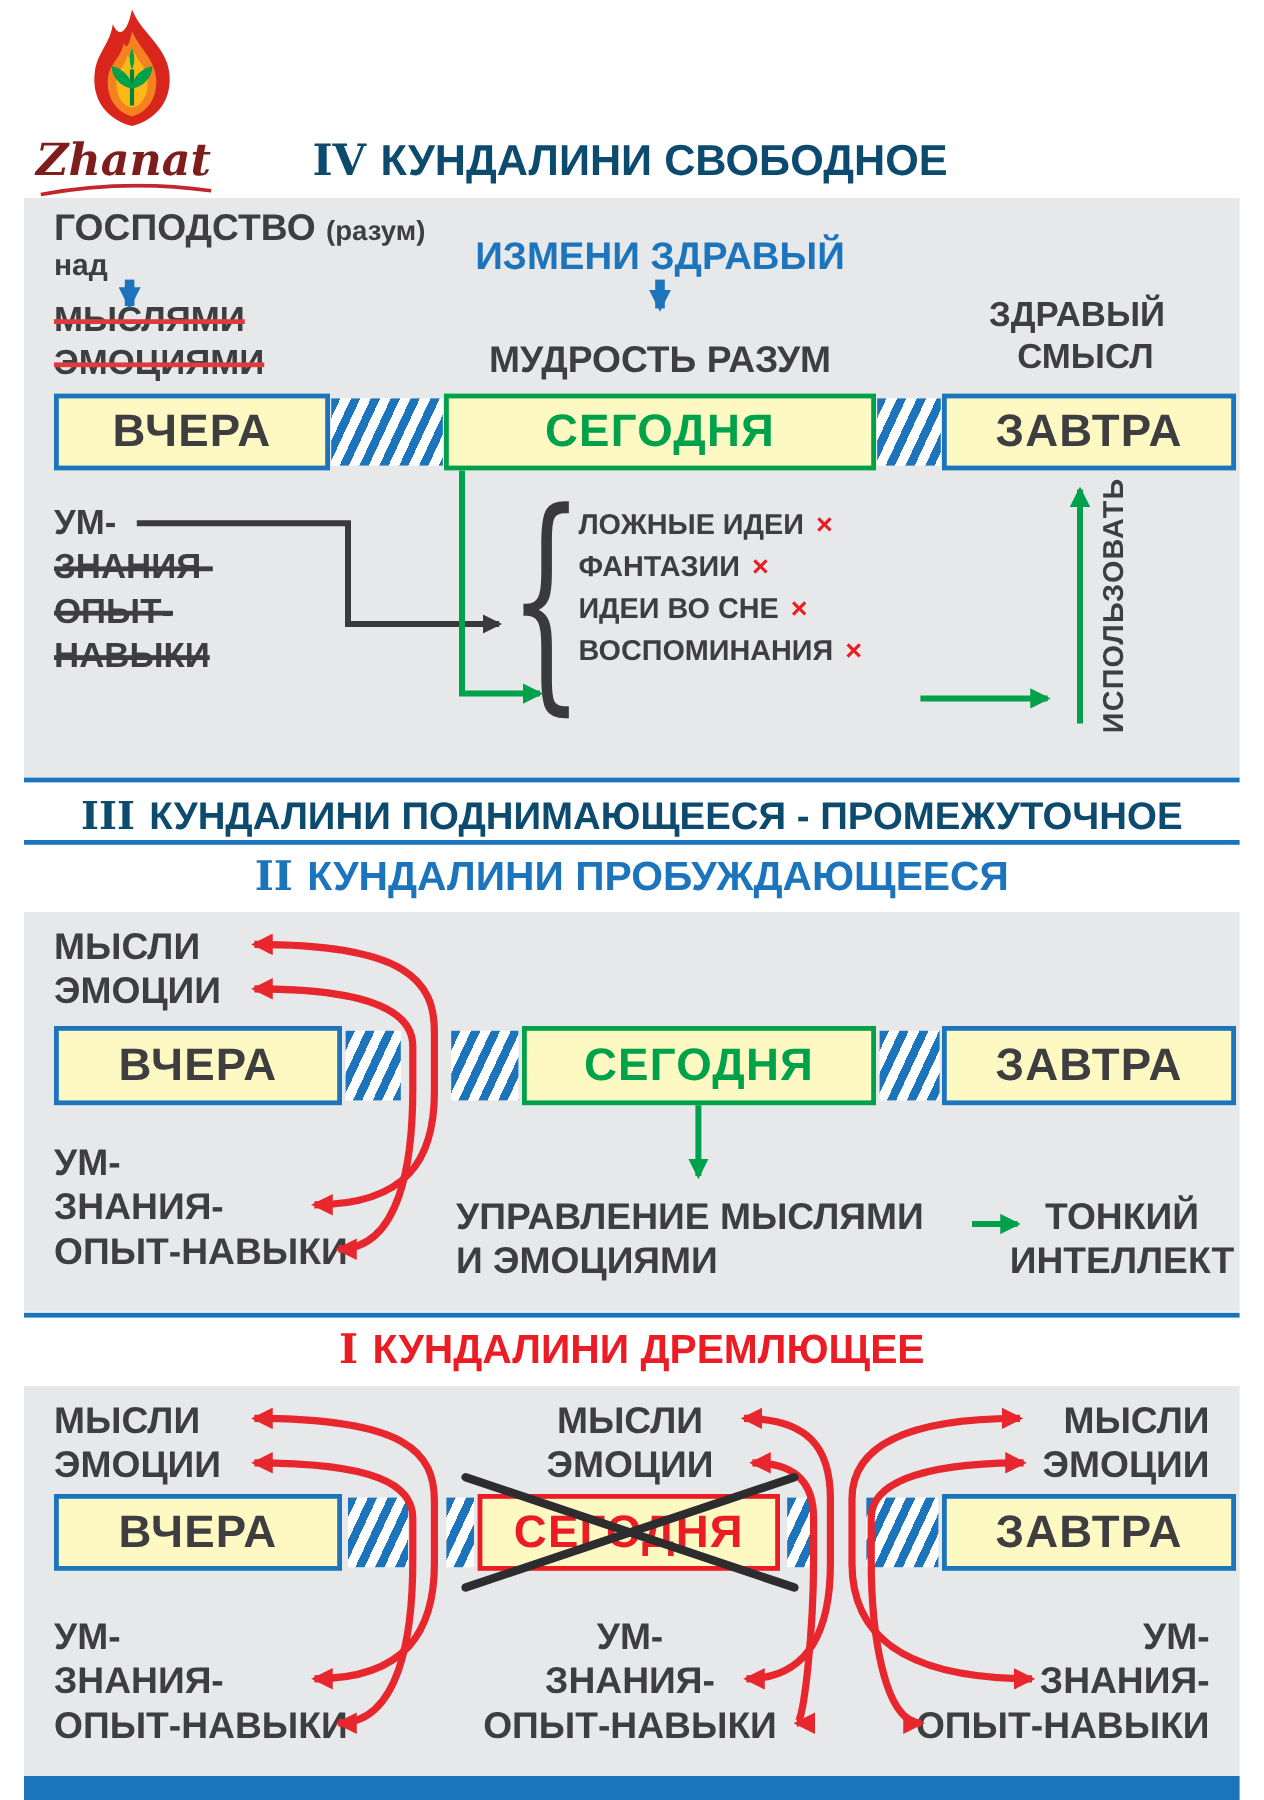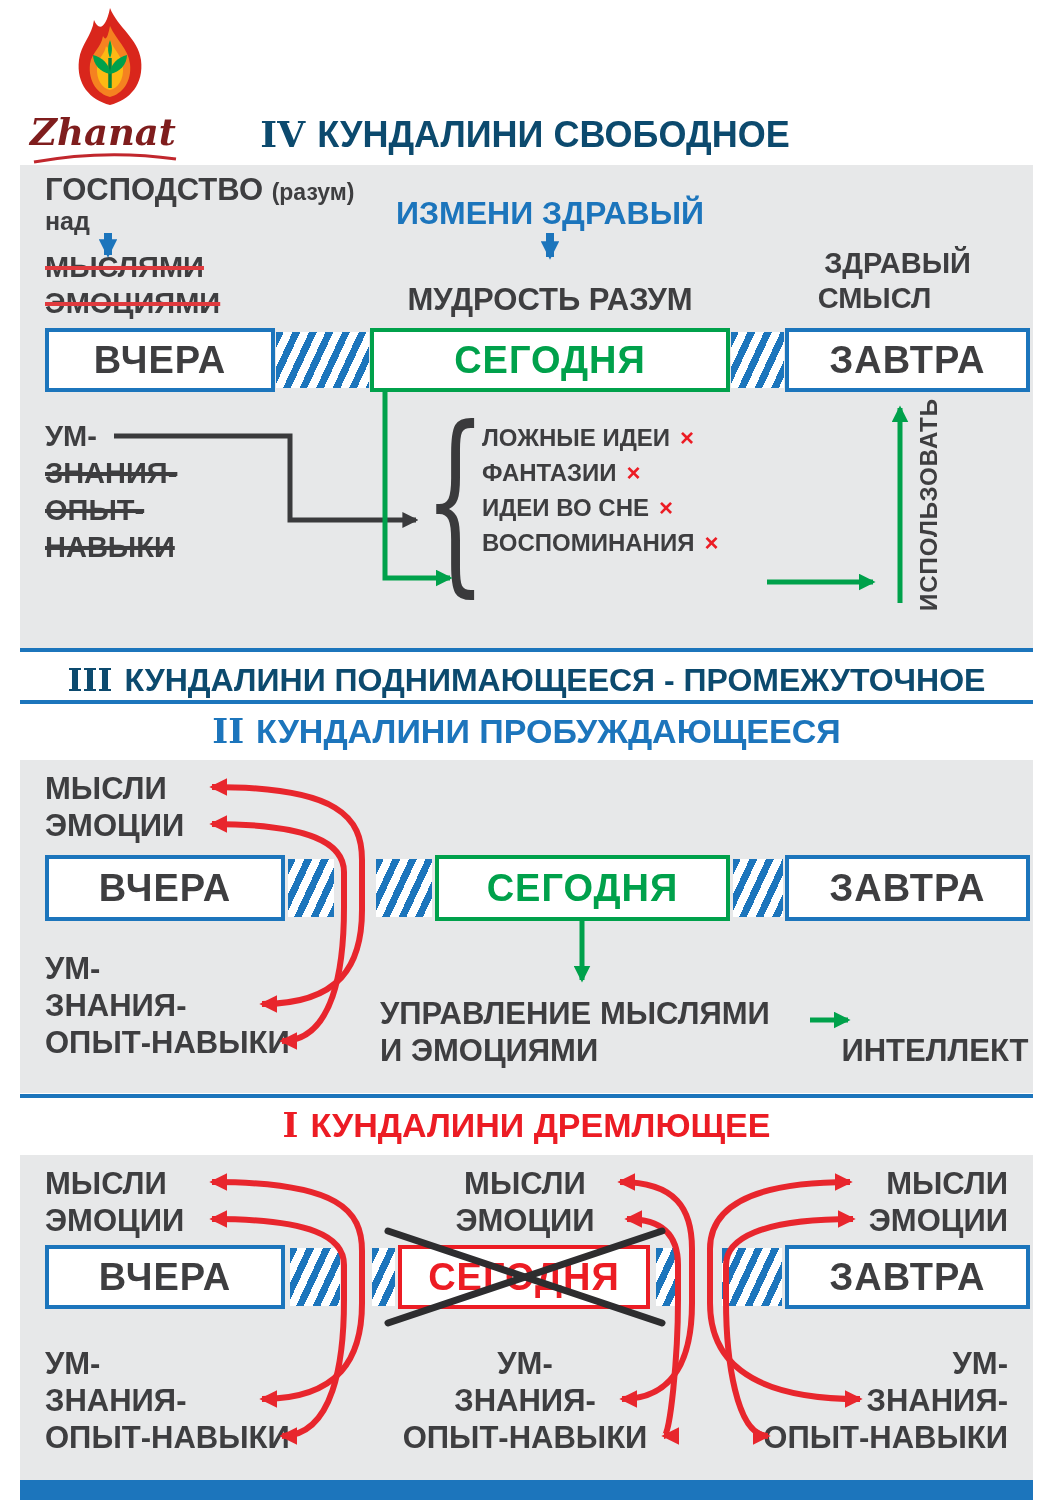--- a/index.html
+++ b/index.html
@@ -3,21 +3,21 @@
 <meta charset="utf-8">
 <style>
   *{margin:0;padding:0;box-sizing:border-box}
   body{background:#ffffff}
   .page{position:relative;width:1053px;height:1500px;background:#fff;overflow:hidden;
         font-family:"Liberation Sans",sans-serif;font-weight:700;color:#3E3E40}
   .t{position:absolute;line-height:1.12;white-space:nowrap}
   .center{text-align:center}
   .panel{position:absolute;left:20px;width:1013px;background:#E7E8E9}
   .overlay{position:absolute;left:0;top:0;pointer-events:none}
-  .box{position:absolute;background:#ffffff;border:4px solid #1C75BC;display:flex;align-items:center;
+  .box{position:absolute;background:#fef9c3;border:4px solid #1C75BC;display:flex;align-items:center;
        justify-content:center;font-size:38px;letter-spacing:1px;color:#3E3E40}
   .box.green{border-color:#00A14B;color:#00A14B}
   .box.red{border-color:#EC1C24;color:#EC1C24}
   .hatch{position:absolute;background:repeating-linear-gradient(115deg,#1C75BC 0 7px,#fff 7px 15px)}
   .strike-red{text-decoration:line-through;text-decoration-thickness:4px;text-decoration-color:#E03A3E}
   .strike-dark{text-decoration:line-through;text-decoration-thickness:4px;text-decoration-color:#3E3E40}
   .rule{position:absolute;left:20px;width:1013px;height:4px;background:#1C75BC}
   .band{position:absolute;left:20px;width:1013px;text-align:center;white-space:nowrap}
   .num{font-family:"DejaVu Serif","Liberation Serif",serif;margin-right:12px}
   .green-t{color:#0c4a6e}.blue-t{color:#1C75BC}.red-t{color:#EC1C24}
@@ -82,21 +82,21 @@
     </div>
     <div class="t" style="left:25px;top:42px;font-size:25px">над</div>
 
     <div class="t strike-red" style="left:25px;top:86px;font-size:29px">МЫСЛЯМИ</div>
     <div class="t strike-red" style="left:25px;top:122px;font-size:29px">ЭМОЦИЯМИ</div>
 
     <div class="t blue-t center" style="left:330px;top:31px;width:400px;font-size:32px">ИЗМЕНИ ЗДРАВЫЙ</div>
     <div class="t center" style="left:330px;top:118px;width:400px;font-size:31px">МУДРОСТЬ РАЗУМ</div>
 
     <div class="t center" style="left:765px;top:82px;width:225px;font-size:29px">ЗДРАВЫЙ</div>
-    <div class="t center" style="left:742px;top:117px;width:225px;font-size:29px">СМЫСЛ</div>
+    <div class="t center" style="left:772px;top:117px;width:225px;font-size:29px">СМЫСЛ</div>
 
     <div class="hatch" style="left:256px;top:167px;width:93px;height:56px"></div>
     <div class="hatch" style="left:711px;top:167px;width:53px;height:56px"></div>
     <div class="box" style="left:25px;top:163px;width:230px;height:64px">ВЧЕРА</div>
     <div class="box green" style="left:350px;top:163px;width:360px;height:64px">СЕГОДНЯ</div>
     <div class="box" style="left:765px;top:163px;width:245px;height:64px">ЗАВТРА</div>
 
     <div class="t" style="left:25px;top:255px;font-size:29px">УМ-</div>
     <div class="t strike-dark" style="left:25px;top:292px;font-size:29px">ЗНАНИЯ-</div>
     <div class="t strike-dark" style="left:25px;top:329px;font-size:29px">ОПЫТ-</div>
@@ -151,20 +151,21 @@
     <div class="box green" style="left:415px;top:95px;width:295px;height:66px">СЕГОДНЯ</div>
     <div class="box" style="left:765px;top:95px;width:245px;height:66px">ЗАВТРА</div>
 
     <div class="t" style="left:25px;top:192px;font-size:31px">УМ-</div>
     <div class="t" style="left:25px;top:229px;font-size:31px">ЗНАНИЯ-</div>
     <div class="t" style="left:25px;top:266px;font-size:31px">ОПЫТ-НАВЫКИ</div>
 
     <div class="t" style="left:360px;top:237px;font-size:31px">УПРАВЛЕНИЕ МЫСЛЯМИ</div>
     <div class="t" style="left:360px;top:274px;font-size:31px">И ЭМОЦИЯМИ</div>
 
+    <div class="t center" style="left:820px;top:237px;width:190px;font-size:31px">ТОНКИЙ</div>
     <div class="t center" style="left:820px;top:274px;width:190px;font-size:31px">ИНТЕЛЛЕКТ</div>
 
     <svg class="overlay" width="1013" height="333">
       <path d="M192 27 C320 27 342 58 342 100 L342 150 C342 205 320 244 242 244" stroke="#E8262D" stroke-width="6" fill="none" marker-start="url(#mRs)" marker-end="url(#mR)"></path>
       <path d="M192 64 C292 64 324 84 324 112 L324 147 C324 207 314 281 262 281" stroke="#E8262D" stroke-width="6" fill="none" marker-start="url(#mRs)" marker-end="url(#mR)"></path>
       <path d="M562 161 L562 220" stroke="#00A14B" stroke-width="5" fill="none" marker-end="url(#mG)"></path>
       <path d="M790 260 L828 260" stroke="#00A14B" stroke-width="5" fill="none" marker-end="url(#mG)"></path>
     </svg>
   </section>
 

